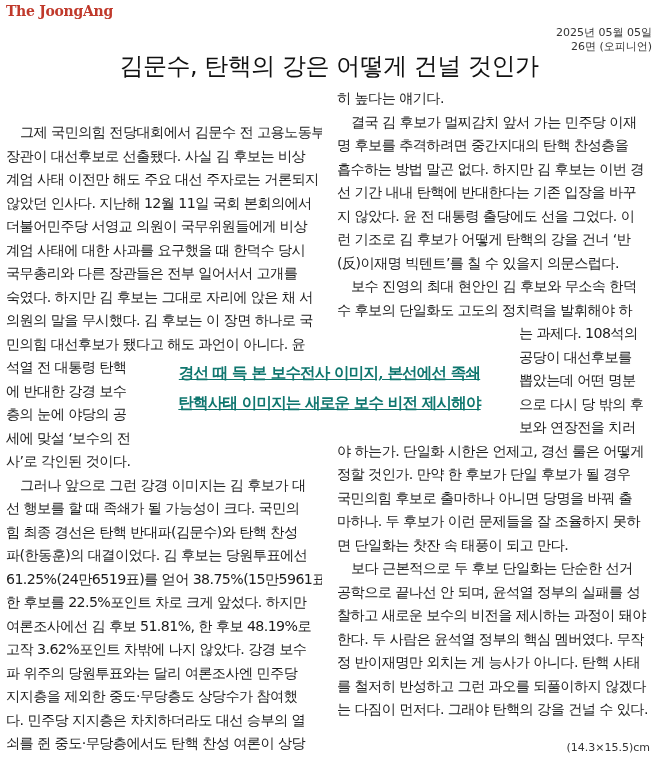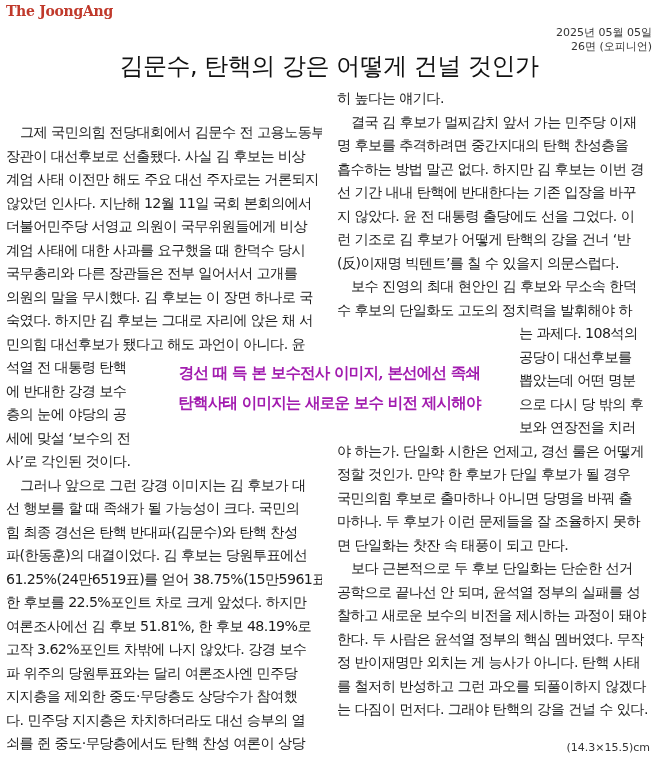--- a/index.html
+++ b/index.html
@@ -20,21 +20,21 @@
     }
     .col { position: absolute; font-size: 14.2px; line-height: 23.5px; color: #1c1c1c; letter-spacing: -0.6px; }
     .line { white-space: nowrap; overflow: hidden; height: 23.5px; }
     .indent { padding-left: 14px; }
     .left-col { left: 6px; top: 87px; width: 316px; margin-top: 34px; }
     .right-col { left: 337px; top: 87px; width: 316px; }
     .right-col .narrow { padding-left: 182px; }
     .subhead {
       position: absolute; left: 152px; top: 358px; width: 355px; text-align: center;
       font-family: "DejaVu Serif", "Liberation Serif", serif; font-weight: bold; font-size: 15.5px; line-height: 30px;
-      color: #a21caf; letter-spacing: -0.8px;
+      color: #0f766e; letter-spacing: -0.8px; text-decoration: underline;
     }
     .size-note { position: absolute; right: 8px; bottom: 4px; font-size: 11px; color: #333; }
   </style>
 </head>
 <body>
 
 <div class="logo">The JoongAng</div>
 <div class="dateline">
   <div>2025년 05월 05일</div>
   <div>26면 (오피니언)</div>
@@ -43,22 +43,22 @@
 <h1 class="headline">김문수, 탄핵의 강은 어떻게 건널 것인가</h1>
 
 <div class="col left-col">
   <div class="line indent">그제 국민의힘 전당대회에서 김문수 전 고용노동부</div>
   <div class="line">장관이 대선후보로 선출됐다. 사실 김 후보는 비상</div>
   <div class="line">계엄 사태 이전만 해도 주요 대선 주자로는 거론되지</div>
   <div class="line">않았던 인사다. 지난해 12월 11일 국회 본회의에서</div>
   <div class="line">더불어민주당 서영교 의원이 국무위원들에게 비상</div>
   <div class="line">계엄 사태에 대한 사과를 요구했을 때 한덕수 당시</div>
   <div class="line">국무총리와 다른 장관들은 전부 일어서서 고개를</div>
+  <div class="line">숙였다. 하지만 김 후보는 그대로 자리에 앉은 채 서</div>
   <div class="line">의원의 말을 무시했다. 김 후보는 이 장면 하나로 국</div>
-  <div class="line">숙였다. 하지만 김 후보는 그대로 자리에 앉은 채 서</div>
   <div class="line">민의힘 대선후보가 됐다고 해도 과언이 아니다. 윤</div>
   <div class="line">석열 전 대통령 탄핵</div>
   <div class="line">에 반대한 강경 보수</div>
   <div class="line">층의 눈에 야당의 공</div>
   <div class="line">세에 맞설 ‘보수의 전</div>
   <div class="line">사’로 각인된 것이다.</div>
   <div class="line indent">그러나 앞으로 그런 강경 이미지는 김 후보가 대</div>
   <div class="line">선 행보를 할 때 족쇄가 될 가능성이 크다. 국민의</div>
   <div class="line">힘 최종 경선은 탄핵 반대파(김문수)와 탄핵 찬성</div>
   <div class="line">파(한동훈)의 대결이었다. 김 후보는 당원투표에선</div>

